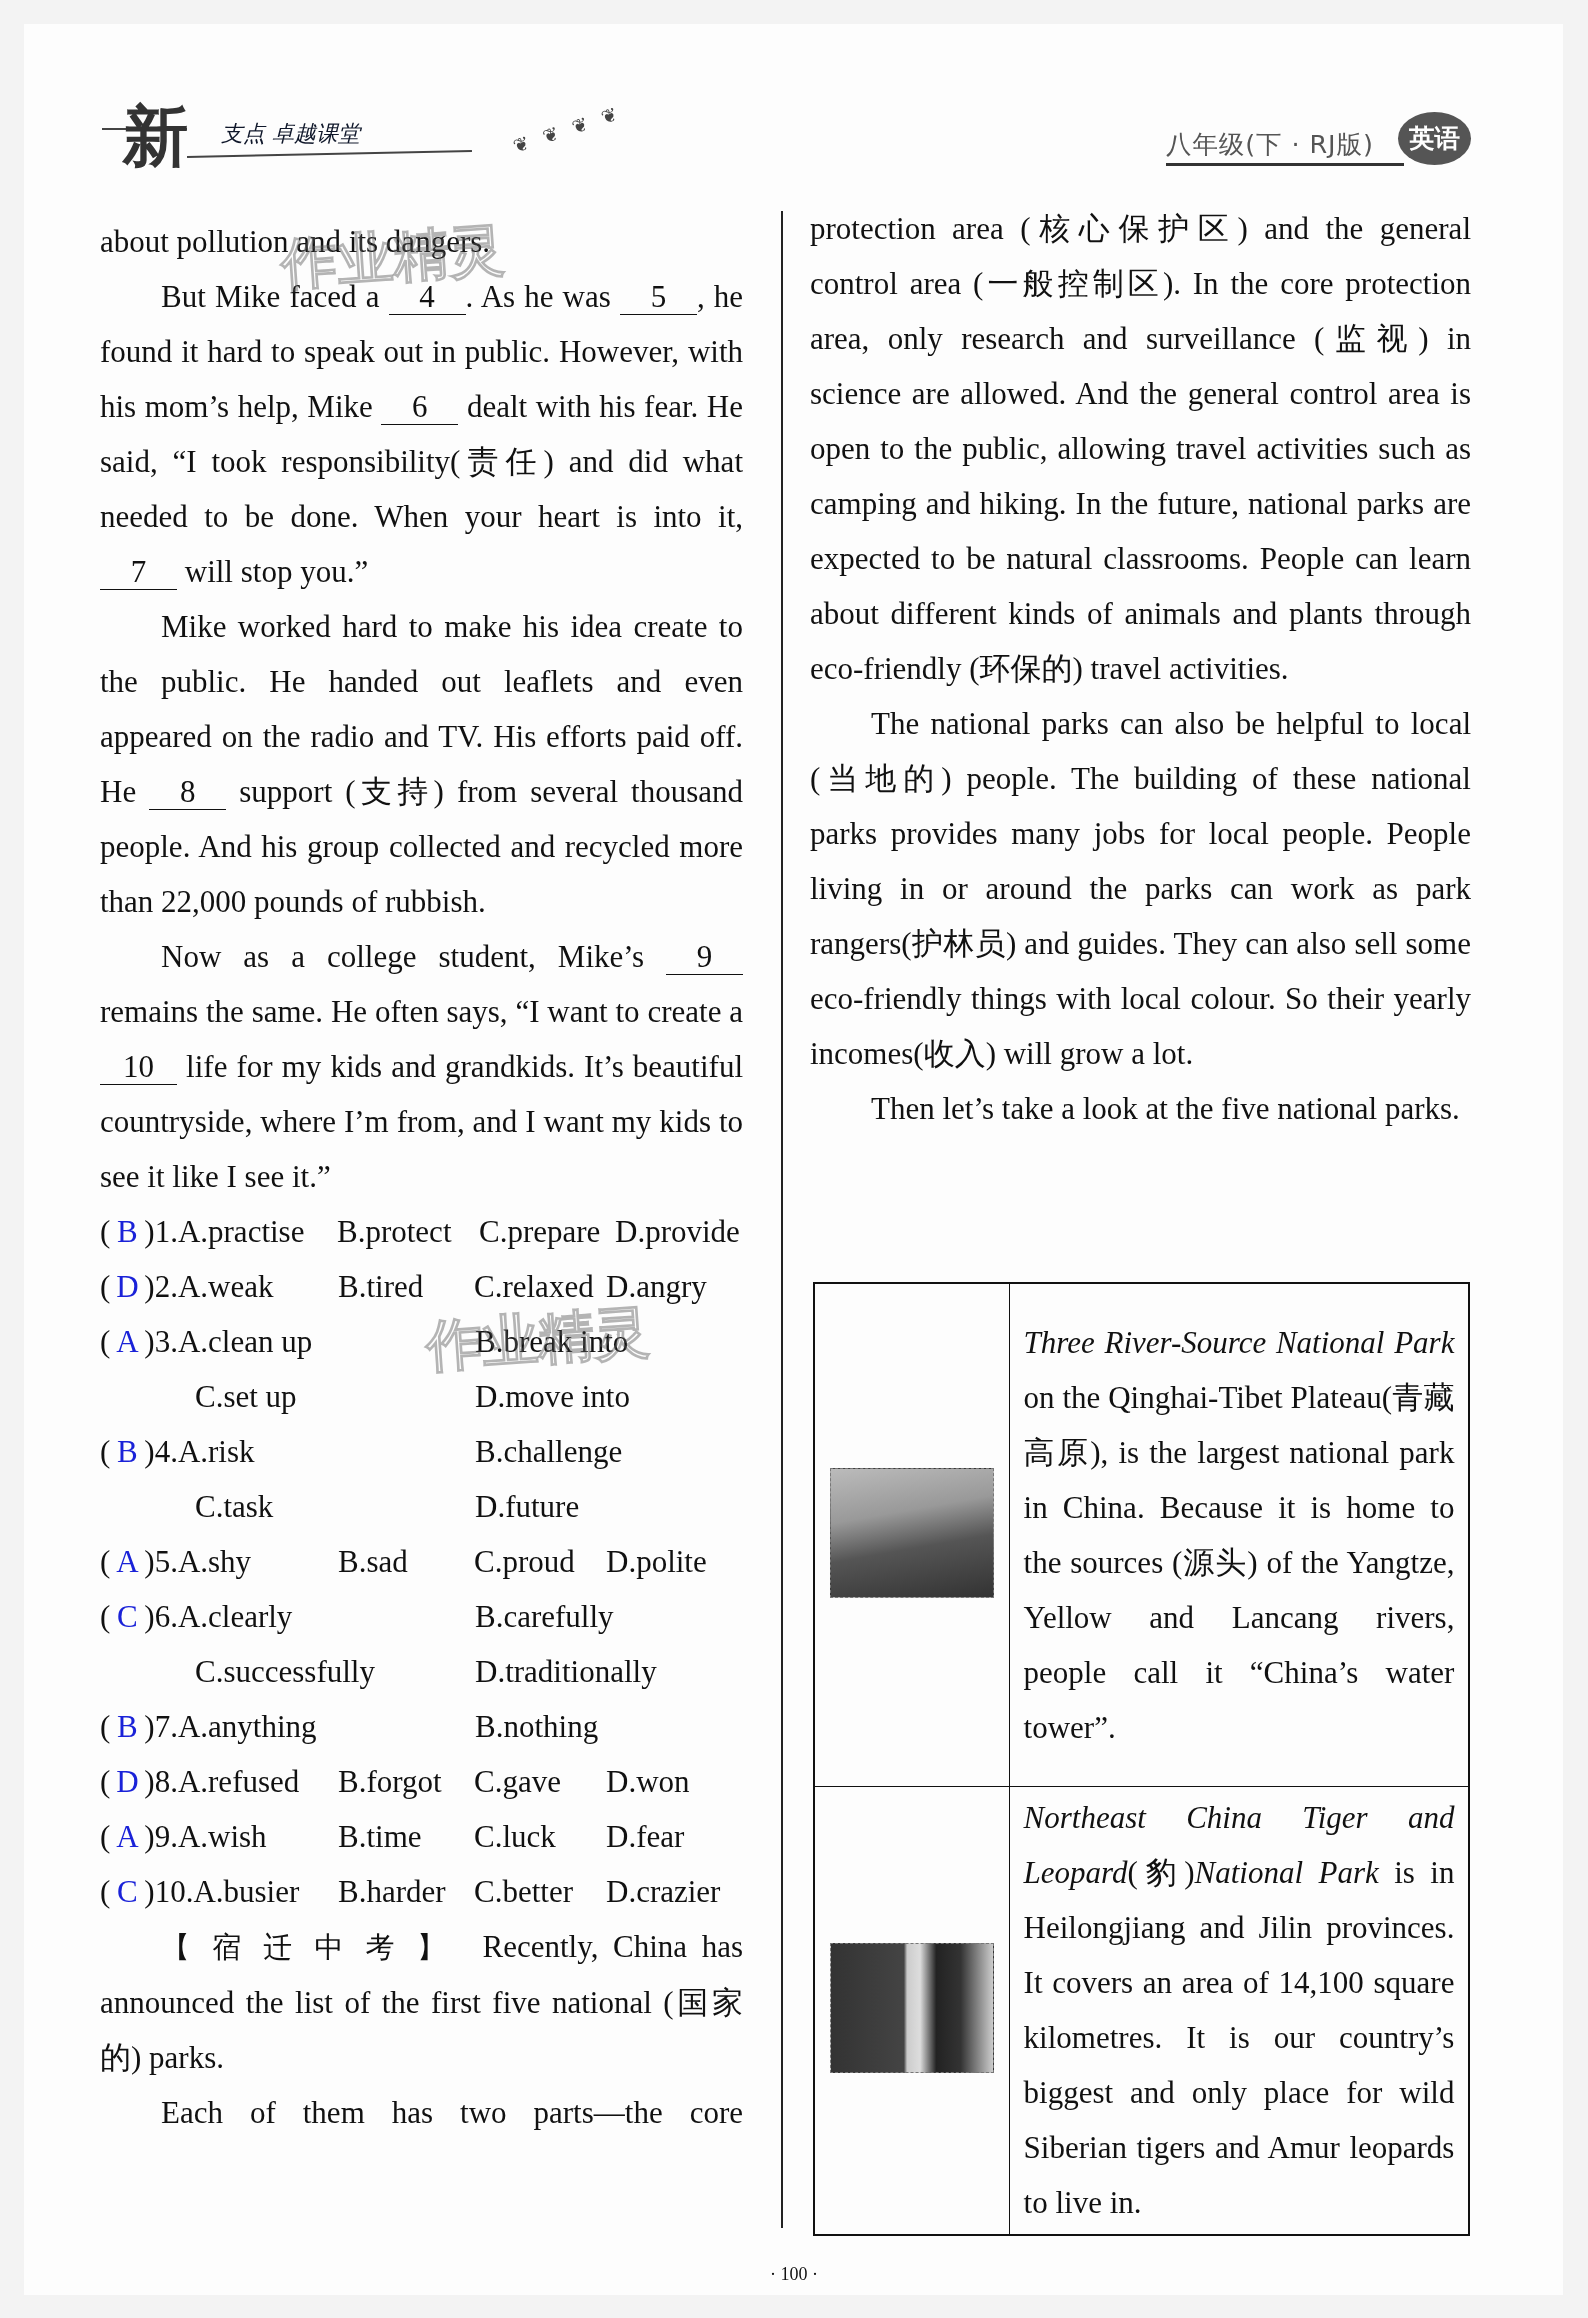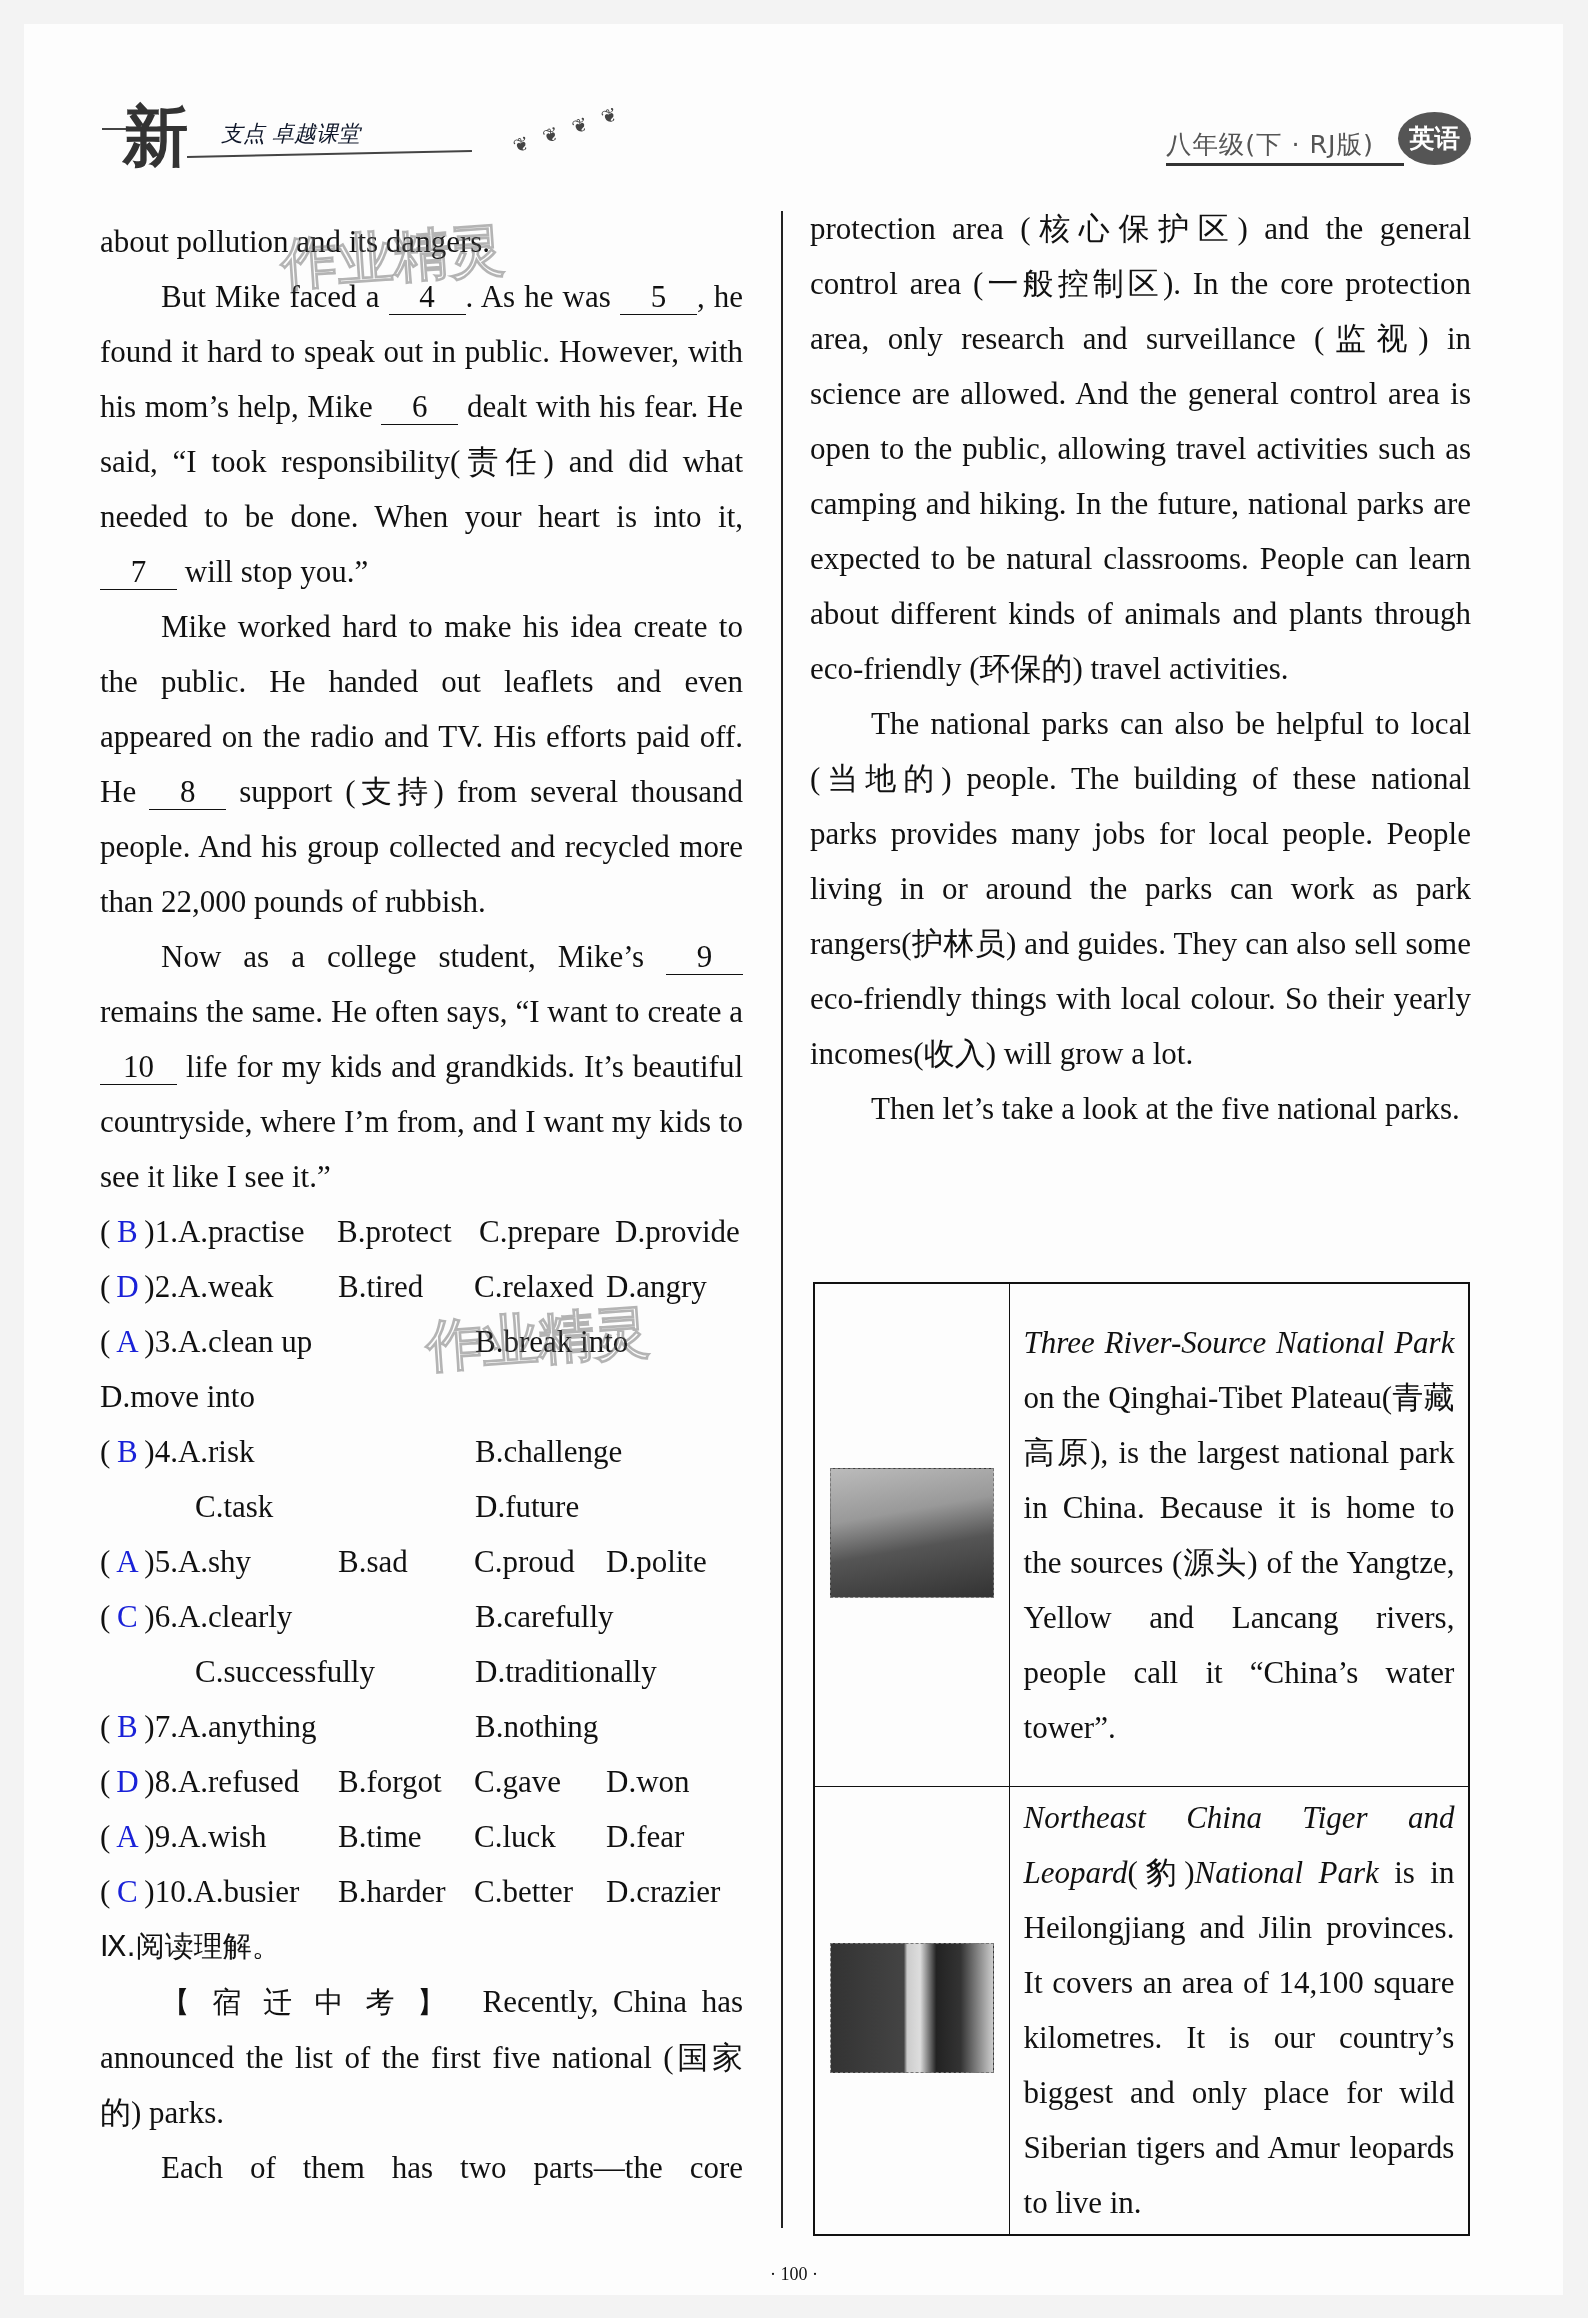--- a/index.html
+++ b/index.html
@@ -85,20 +85,21 @@
       <span style="width:136px">B.tired</span>
       <span style="width:132px">C.relaxed</span>
       <span>D.angry</span>
     </div>
 
     <div class="opt-row">
       <span style="width:375px">(<span class="ans-letter">A</span>)<span>3.</span><span>A.clean up</span></span>
       <span>B.break into</span>
     </div>
     <div class="opt-row">
+      <span style="width:375px; padding-left:95px; box-sizing:border-box">C.set up</span>
       <span>D.move into</span>
     </div>
 
     <div class="opt-row">
       <span style="width:375px">(<span class="ans-letter">B</span>)<span>4.</span><span>A.risk</span></span>
       <span>B.challenge</span>
     </div>
     <div class="opt-row">
       <span style="width:375px; padding-left:95px; box-sizing:border-box">C.task</span>
       <span>D.future</span>
@@ -140,21 +141,20 @@
     </div>
 
     <div class="opt-row">
       <span style="width:238px">(<span class="ans-letter">C</span>)<span>10.</span><span>A.busier</span></span>
       <span style="width:136px">B.harder</span>
       <span style="width:132px">C.better</span>
       <span>D.crazier</span>
     </div>
   </div>
 
-  <p class="sec">Ⅸ.阅读理解。</p>
   <p class="indent"><span class="tag">【宿迁中考】</span> <span>Recently, China has announced the list of the first five national (国家的) parks.</span></p>
   <p class="indent" style="text-align-last:justify">Each of them has two parts—the core</p>
 </div>
 
 <div class="col col-right">
   <p>protection area (核心保护区) and the general control area (一般控制区). In the core protection area, only research and surveillance (监视) in science are allowed. And the general control area is open to the public, allowing travel activities such as camping and hiking. In the future, national parks are expected to be natural classrooms. People can learn about different kinds of animals and plants through eco-friendly (环保的) travel activities.</p>
   <p class="indent">The national parks can also be helpful to local (当地的) people. The building of these national parks provides many jobs for local people. People living in or around the parks can work as park rangers(护林员) and guides. They can also sell some eco-friendly things with local colour. So their yearly incomes(收入) will grow a lot.</p>
   <p class="indent">Then let’s take a look at the five national parks.</p>
 </div>
 

